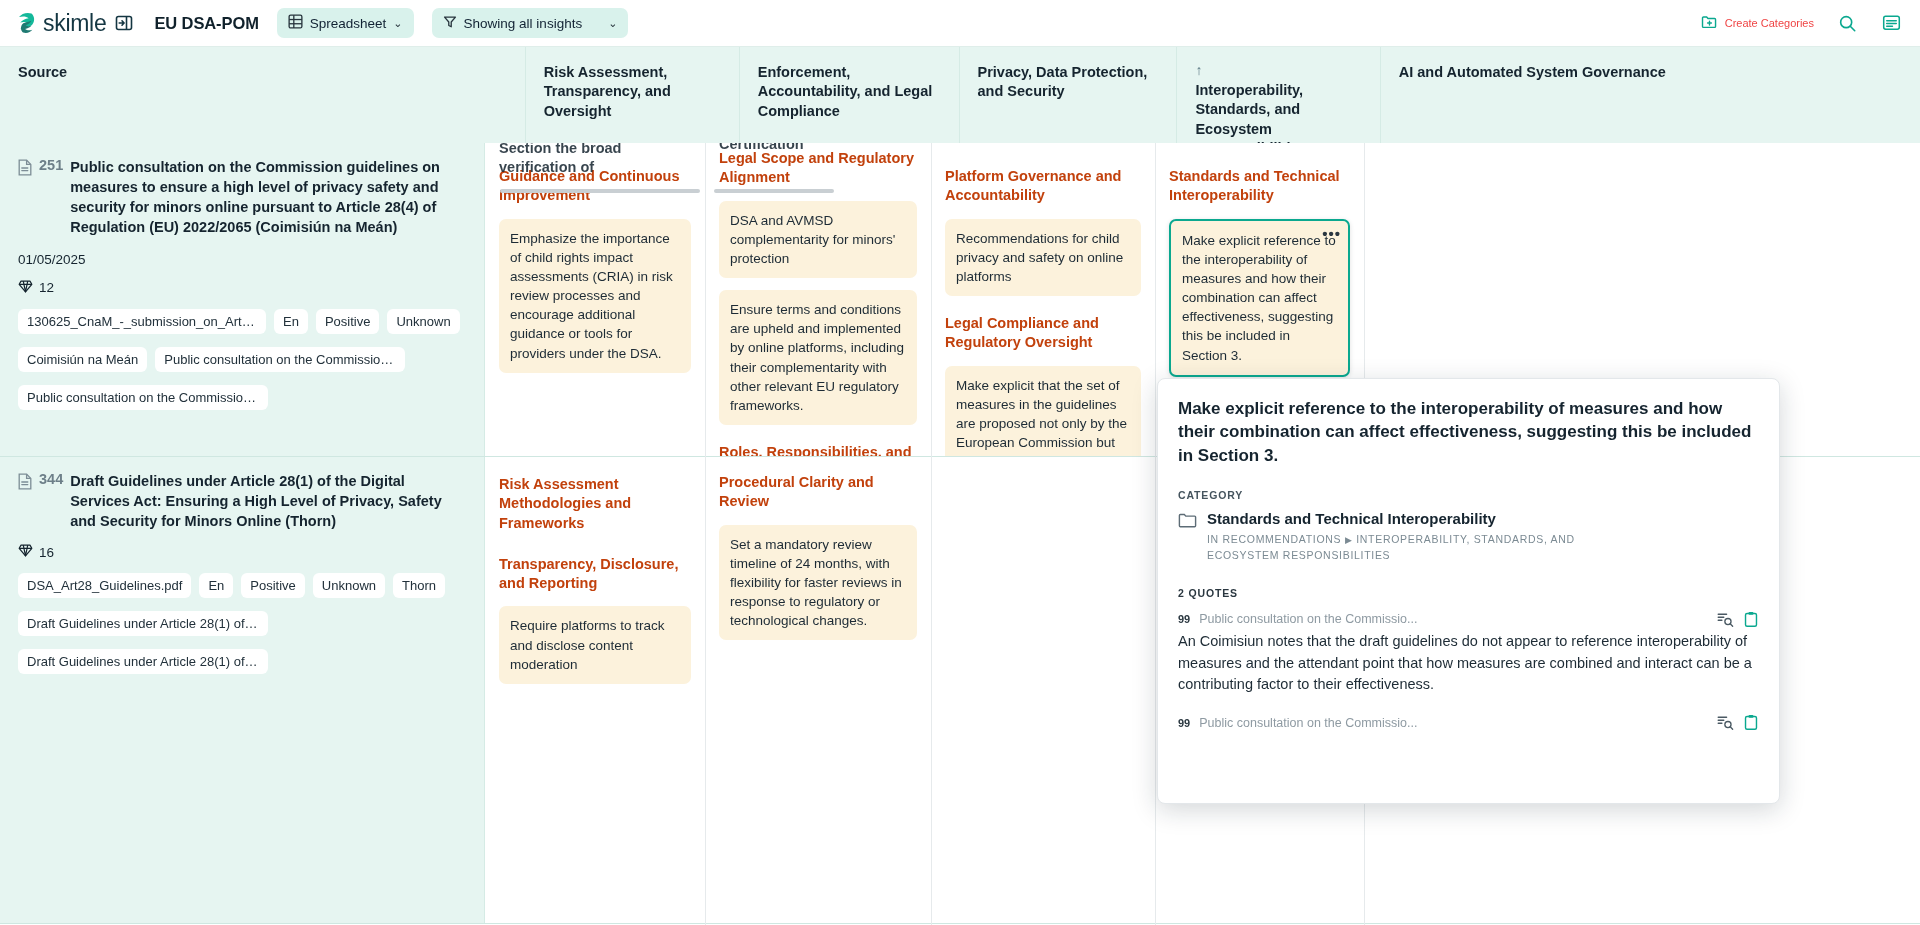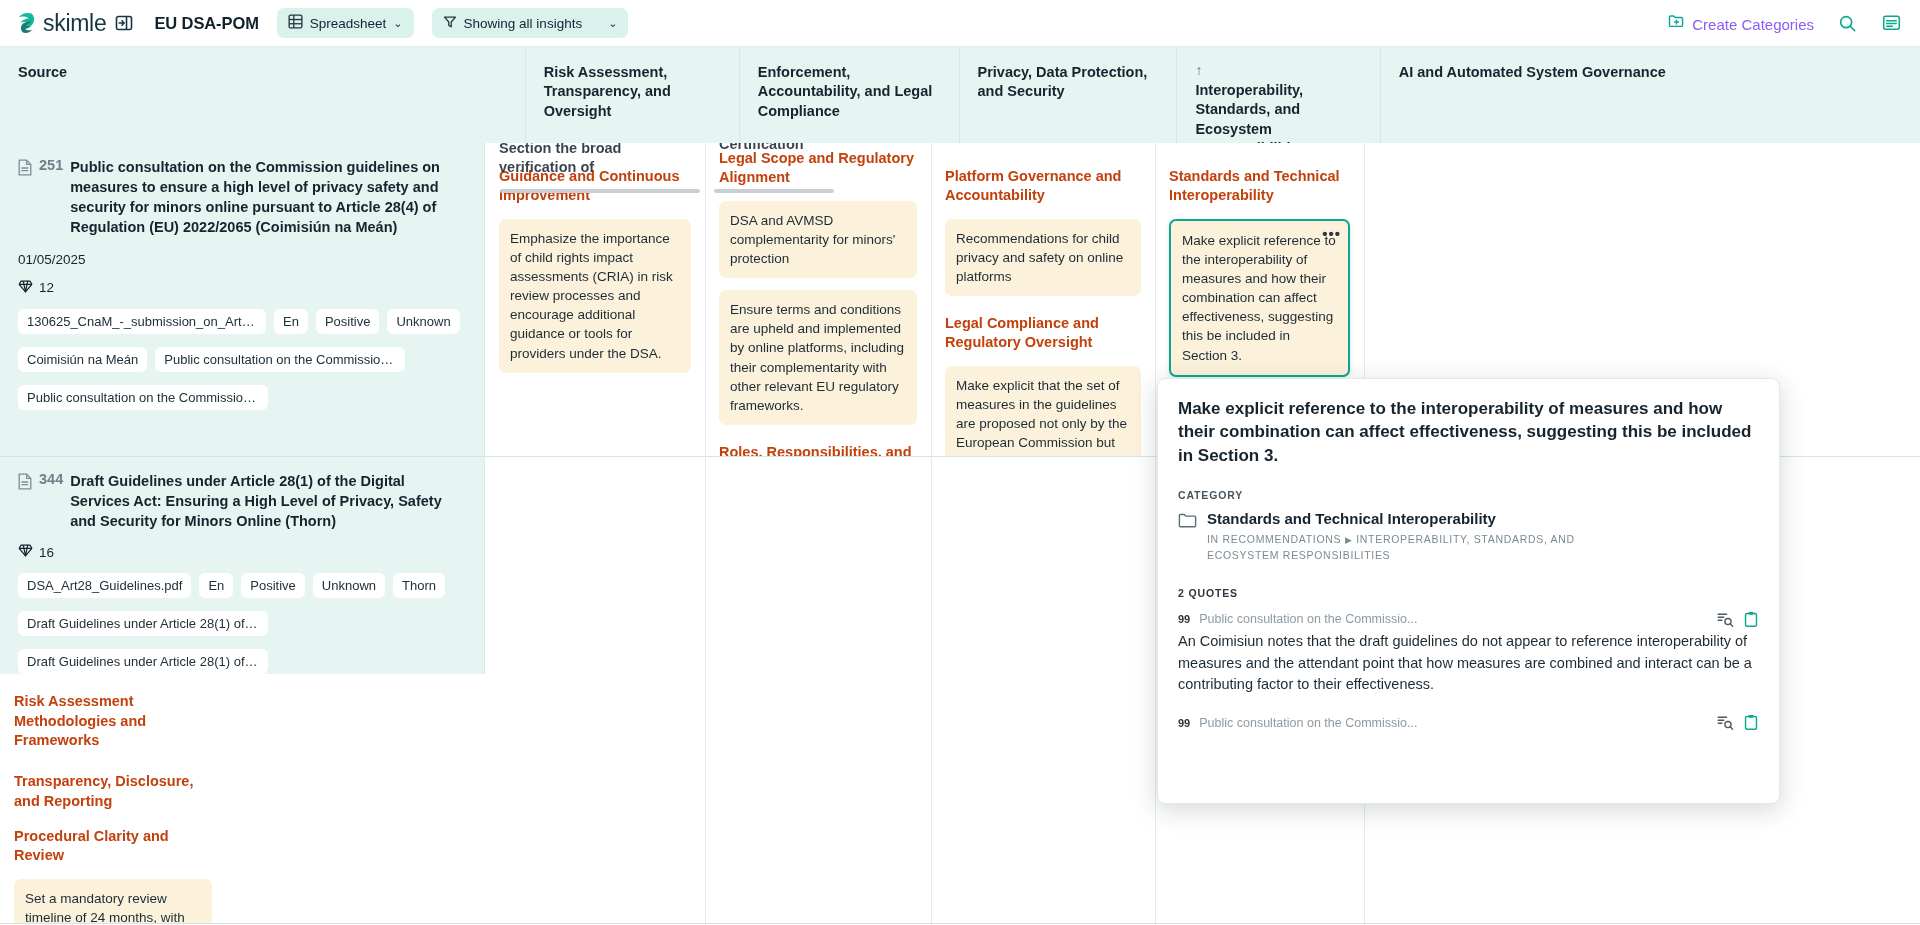--- a/index.html
+++ b/index.html
@@ -39,22 +39,22 @@
     background: #d9f2ec; color: #123;
     border-radius: 7px; height: 30px; padding: 0 11px;
     font-size: 13.5px; cursor: pointer; white-space: nowrap;
   }
   .pill.ml { margin-left: 18px; }
   .pill.filter { width: 196px; justify-content: flex-start; position: relative; }
   .pill.filter .caret { position: absolute; right: 10px; }
   .caret { font-size: 11px; color: #27343d; }
   .spacer { flex: 1; }
   .create-cat {
-    display: flex; align-items: flex-end; gap: 7px;
-    color: #8b5cf6; font-size: 15px; cursor: pointer; font-weight: 400;
+    display: flex; align-items: center; gap: 7px;
+    color: #ef4444; font-size: 11px; cursor: pointer; font-weight: 400;
   }
   .hdr-icon {
     width: 22px; height: 22px; margin-left: 22px; color: #0aa88f; cursor: pointer;
     display: flex; align-items: center; justify-content: center;
   }
 
   
   .table { position: relative; width: 1920px; }
   .thead {
     display: flex; background: #e6f5f1; height: 97px;
@@ -76,21 +76,21 @@
   .c3 { width: 226px; }
   .c4 { width: 224px; }
   .c5 { width: 209px; }
   .c6 { width: 556px; border-right: none; }
 
   .row {
     display: flex; position: relative;
     border-bottom: 1px solid #cfe7e1;
   }
   .row-1 { height: 314px; }
-  .row-2 { height: 467px; flex-direction: column; }
+  .row-2 { height: 467px; }
 
   .cell-source {
     width: 485px; background: #e6f5f1; padding: 14px 18px 0 18px;
     border-right: 1px solid #d5ebe5;
   }
   .src-head { display: flex; gap: 7px; align-items: flex-start; }
   .doc-glyph { flex: 0 0 auto; margin-top: 2px; color: #7c8d96; }
   .src-num { color: #6d7f89; font-size: 14.5px; font-weight: 700; flex: 0 0 auto; }
   .src-title {
     font-size: 14.5px; font-weight: 700; color: #15242f; line-height: 1.39;

